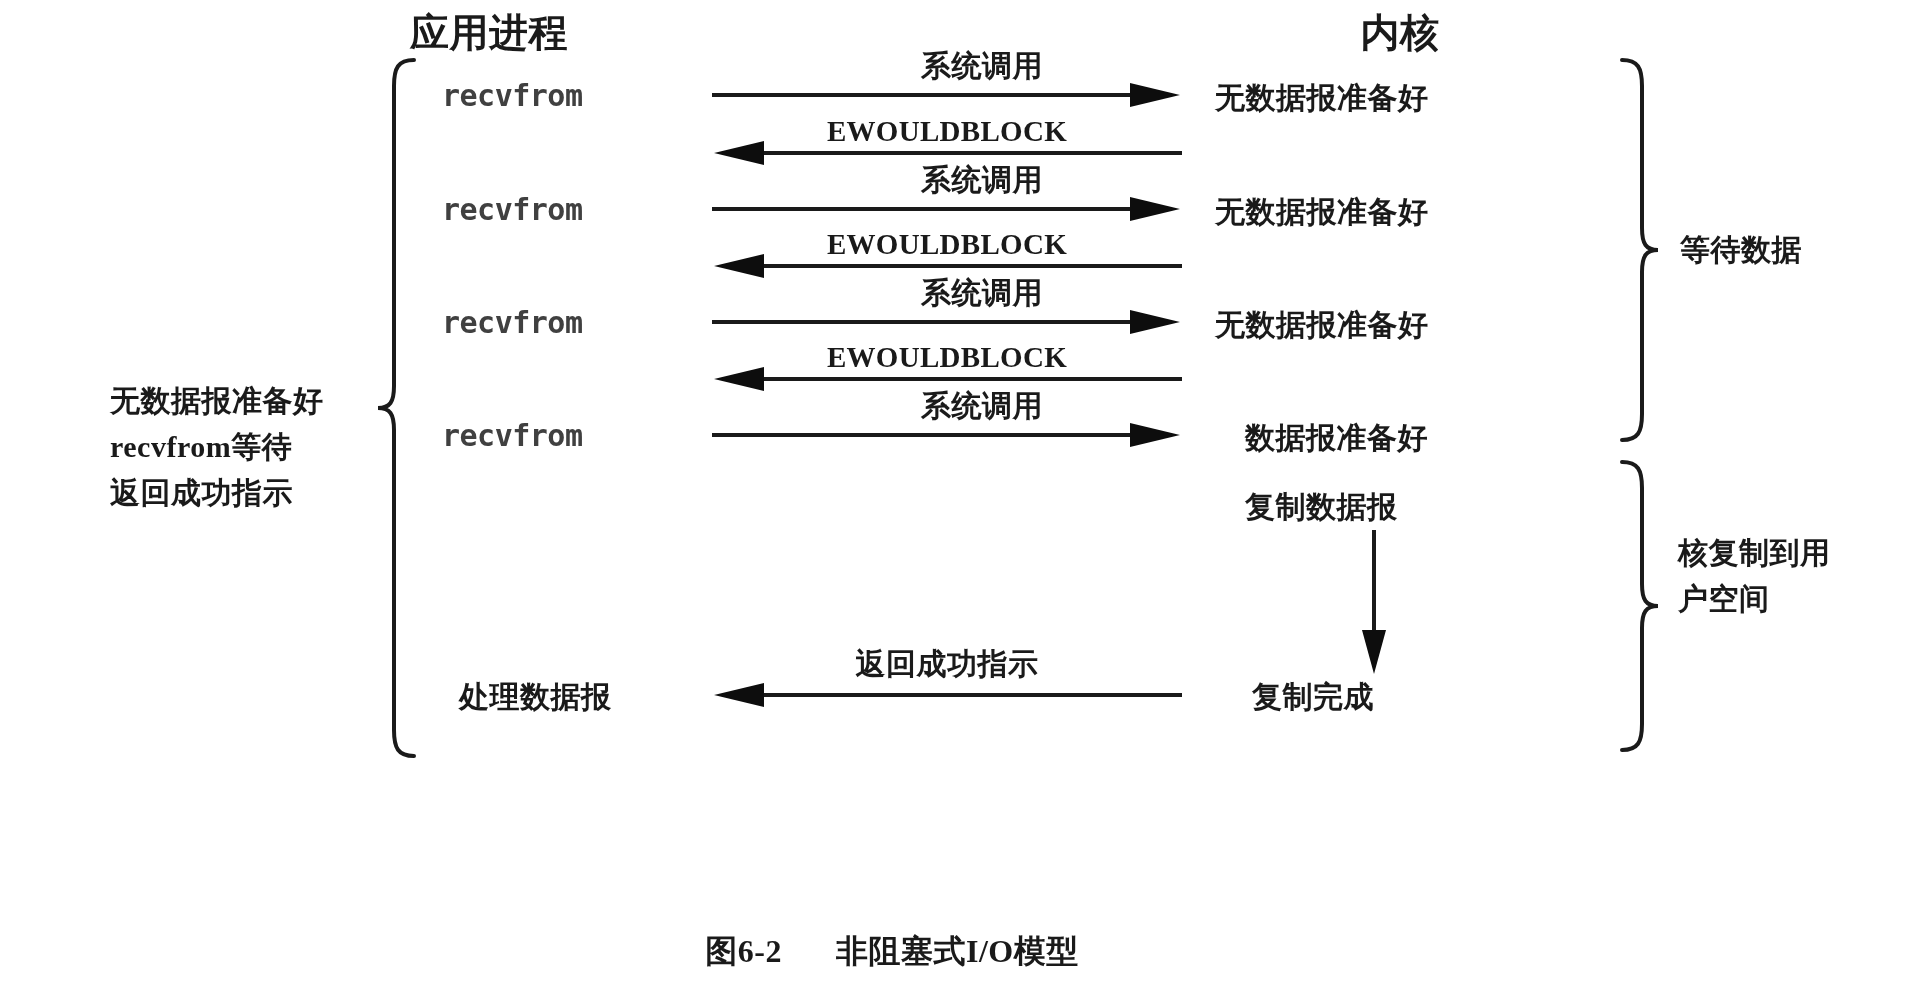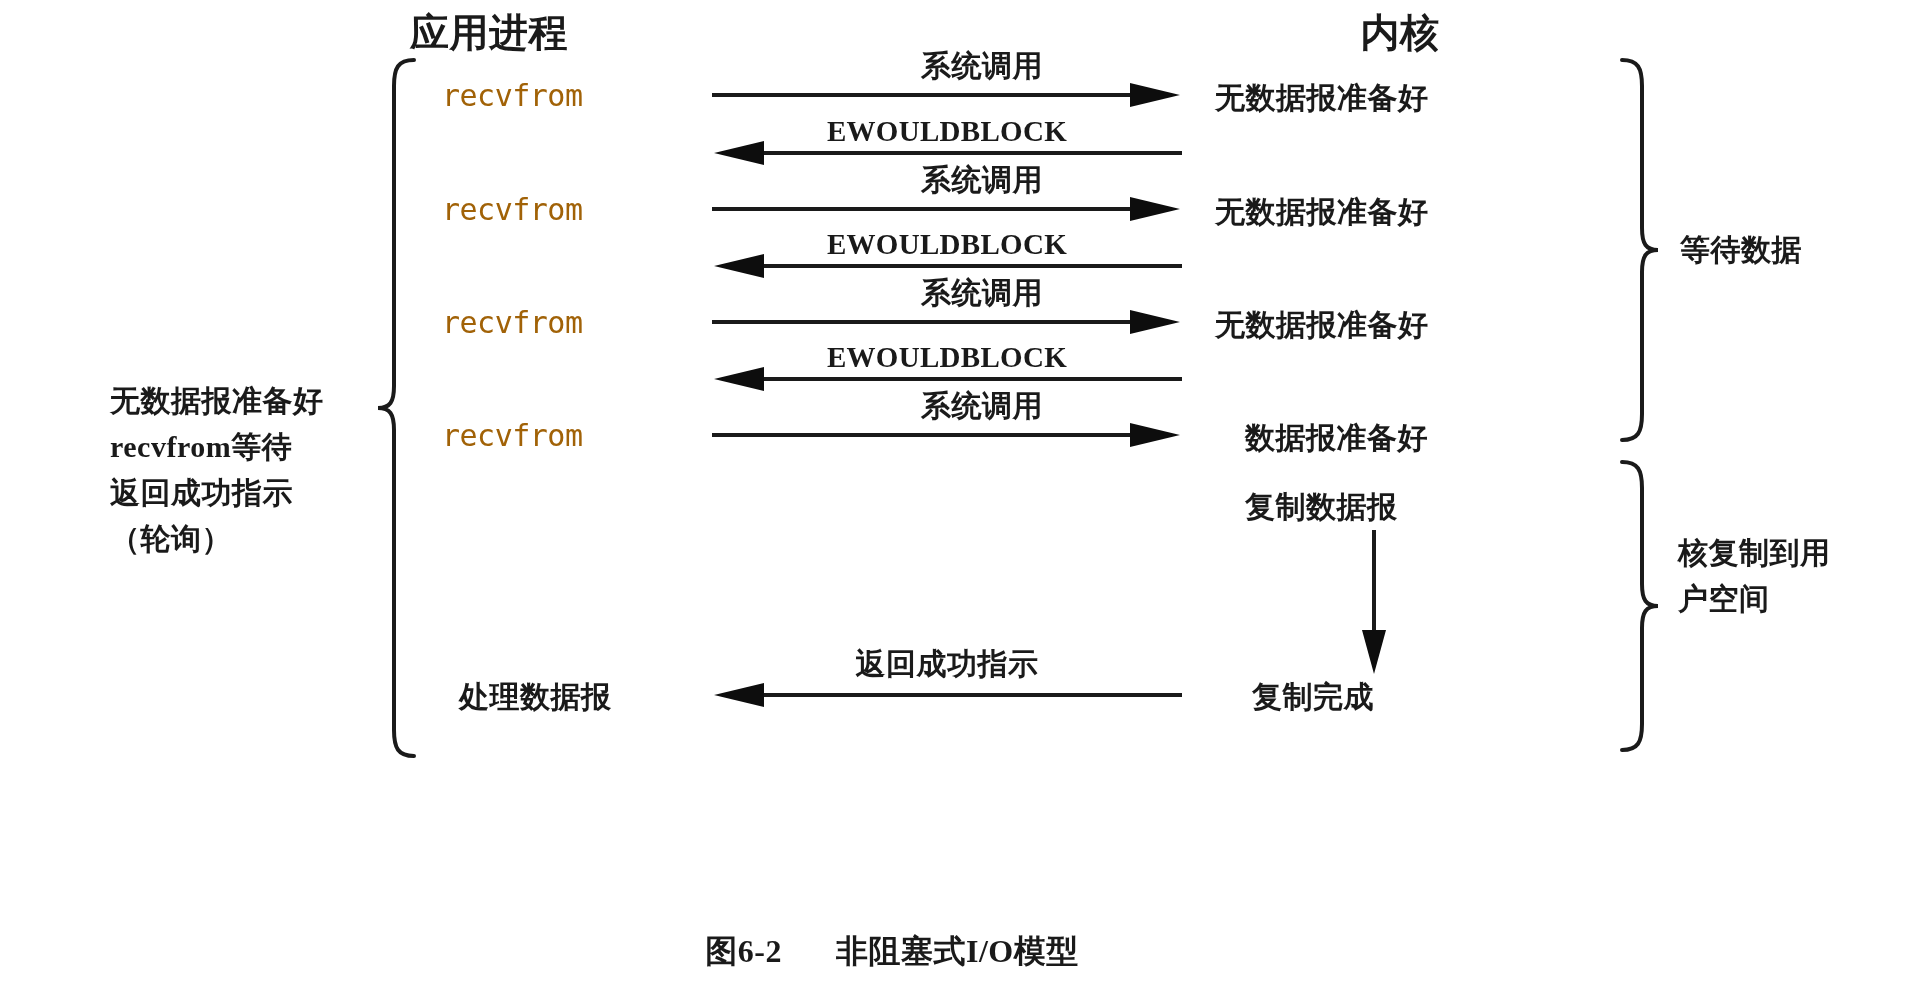--- a/index.html
+++ b/index.html
@@ -20,22 +20,22 @@
   
   .cjk {
     font-family: "Liberation Serif", "DejaVu Serif", serif;
     font-weight: 700;
     color: #1a1a1a;
     white-space: nowrap;
     letter-spacing: 0.5px;
   }
   .mono {
     font-family: "DejaVu Sans Mono", "Liberation Mono", monospace;
-    font-weight: 400;
-    color: #a16207;
+    font-weight: 700;
+    color: #404040;
     white-space: nowrap;
     letter-spacing: -0.5px;
   }
   .serif-small {
     font-family: "Liberation Serif", "DejaVu Serif", serif;
     font-weight: 700;
     color: #1a1a1a;
     white-space: nowrap;
     letter-spacing: 0px;
   }
@@ -93,21 +93,20 @@
                C 18 352, 22 358, 22 374
                L 22 674
                C 22 692, 26 700, 42 700" fill="none" stroke="#1a1a1a" stroke-width="4" stroke-linecap="round"></path>
     </svg>
   </div>
 
   <div class="abs" style="left:110px; top:378px; width:258px; text-align:left;">
     <div class="cjk side-note">无数据报准备好</div>
     <div class="cjk side-note">recvfrom等待</div>
     <div class="cjk side-note">返回成功指示</div>
-    <div class="cjk side-note">（轮询）</div>
   </div>
 
   <div class="abs mono call-label" style="left:442px; top:78px;">recvfrom</div>
 
   <div class="abs mono call-label" style="left:442px; top:192px;">recvfrom</div>
 
   <div class="abs mono call-label" style="left:442px; top:305px;">recvfrom</div>
 
   <div class="abs mono call-label" style="left:442px; top:418px;">recvfrom</div>
 

